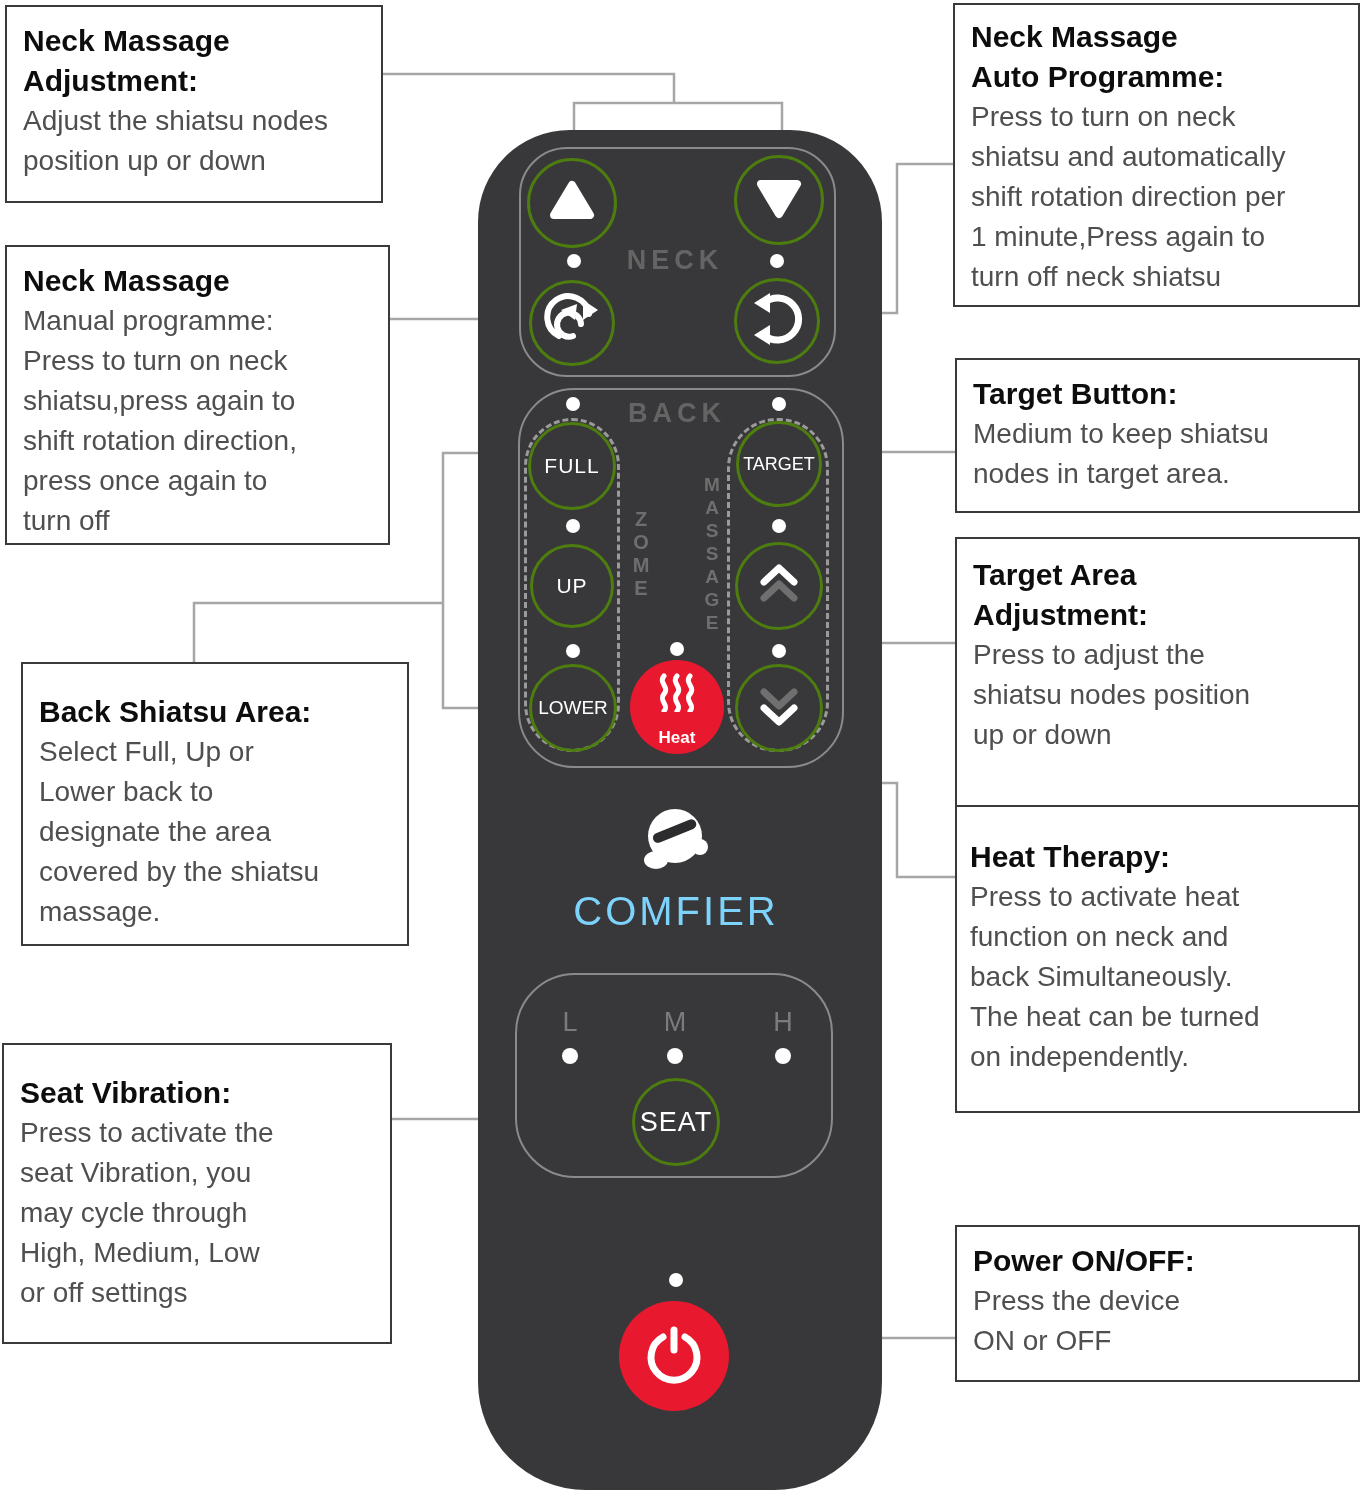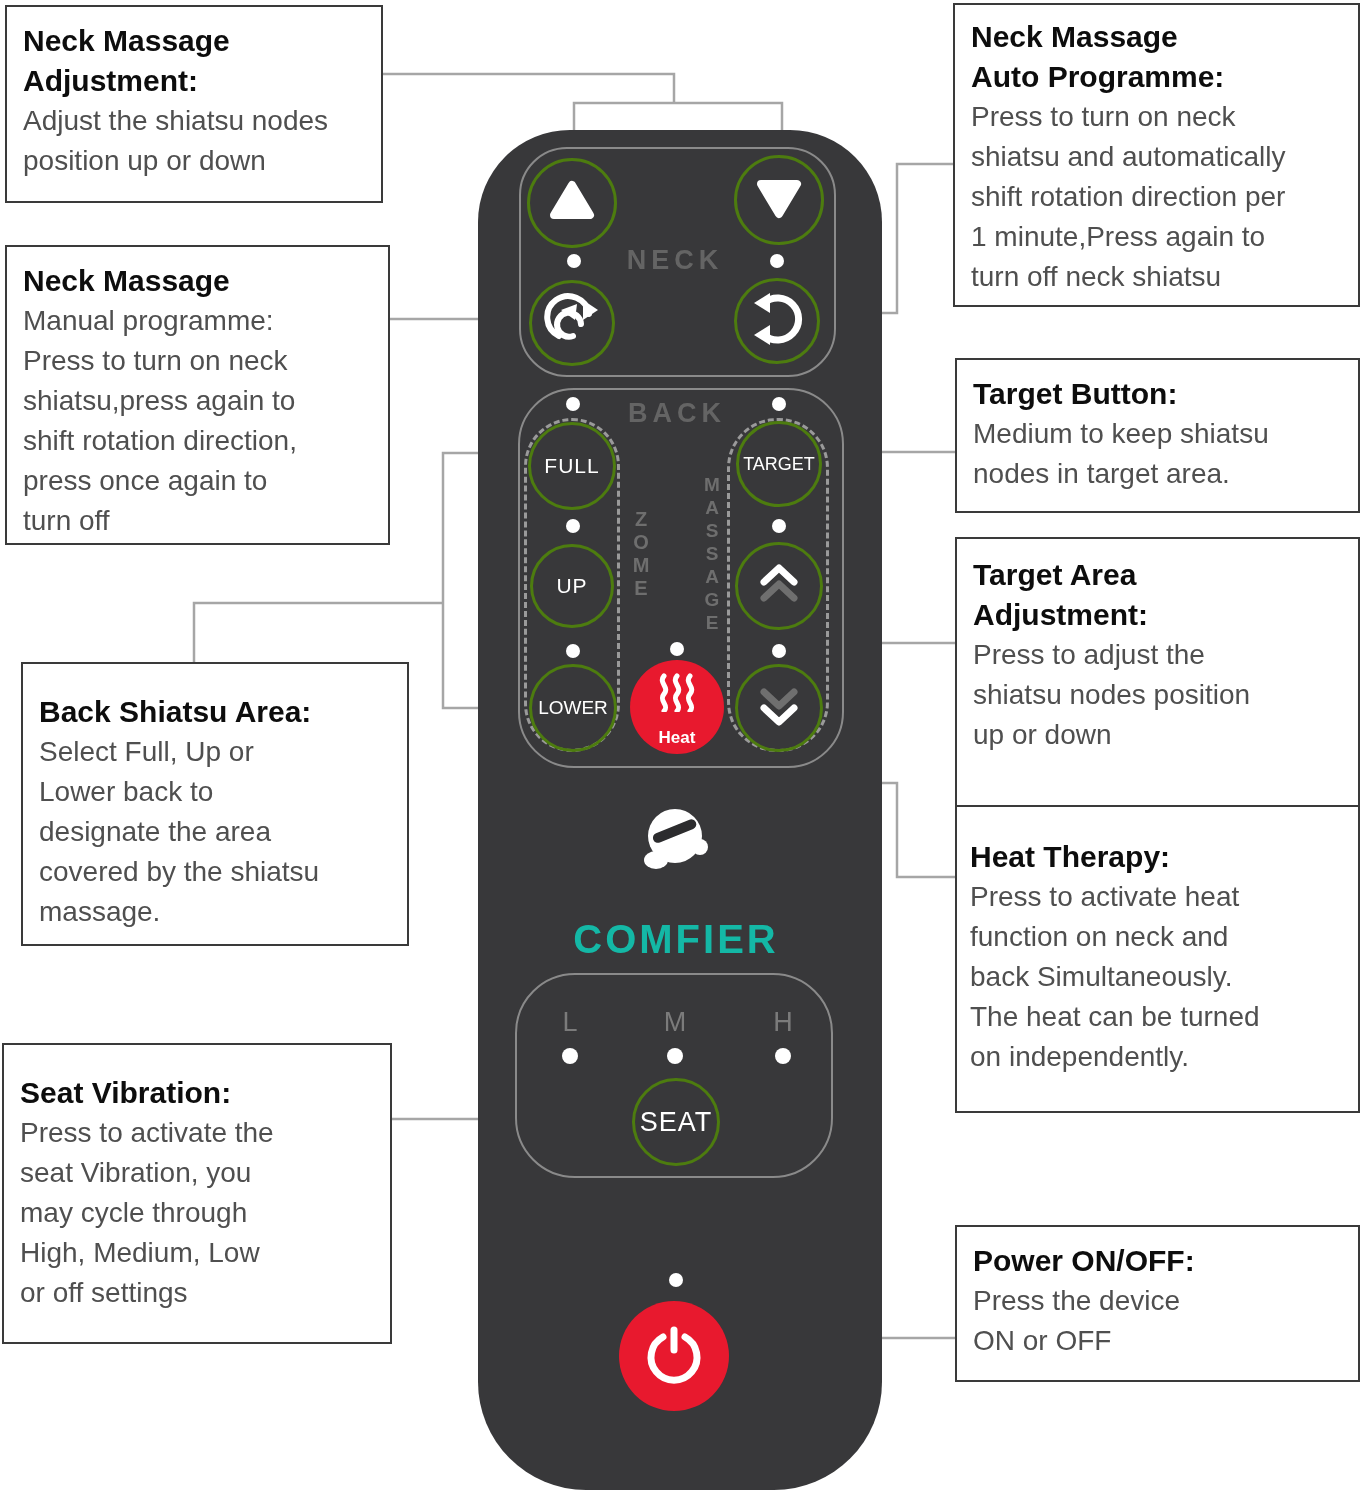--- a/index.html
+++ b/index.html
@@ -21,22 +21,22 @@
   .lbl{position:absolute;color:#646464;font-weight:bold;letter-spacing:5px;font-size:27px;
        transform:translate(-50%,-50%);}
   .led{position:absolute;width:14px;height:14px;border-radius:50%;background:#fff;
        transform:translate(-50%,-50%);}
   .vtext{position:absolute;color:#6e6e6e;font-size:20px;line-height:23px;white-space:pre-line;
          text-align:center;transform:translate(-50%,0);font-weight:bold;}
   .btn-label{font-size:21px;letter-spacing:1px;color:#fff;}
   .lmh{position:absolute;color:#7b7b7b;font-size:27px;transform:translate(-50%,-50%);}
   .redbtn{position:absolute;border-radius:50%;background:#e8192e;display:flex;flex-direction:column;
           align-items:center;justify-content:center;}
-  #brand{position:absolute;color:#14b8a6;font-weight:bold;font-size:40px;letter-spacing:3px;
-         transform:translate(-50%,-50%);margin-top:28px;}
+  #brand{position:absolute;color:#7dd3fc;font-weight:normal;font-size:40px;letter-spacing:3px;
+         transform:translate(-50%,-50%);}
 </style>
 </head>
 <body>
 
 <div id="canvas">
 
   <svg id="leads" width="1363" height="1500">
     <g fill="none" stroke="#a6a6a6" stroke-width="2.5">
       <path d="M383,74 L674,74 L674,103 M574,152 L574,103 L782,103 L782,154"></path>
       <path d="M390,319 L529,319"></path>

